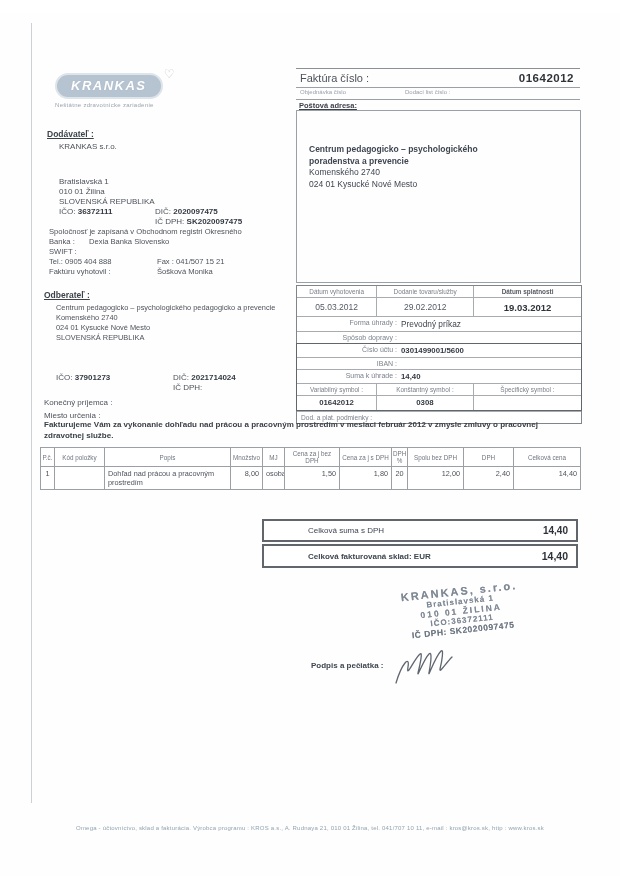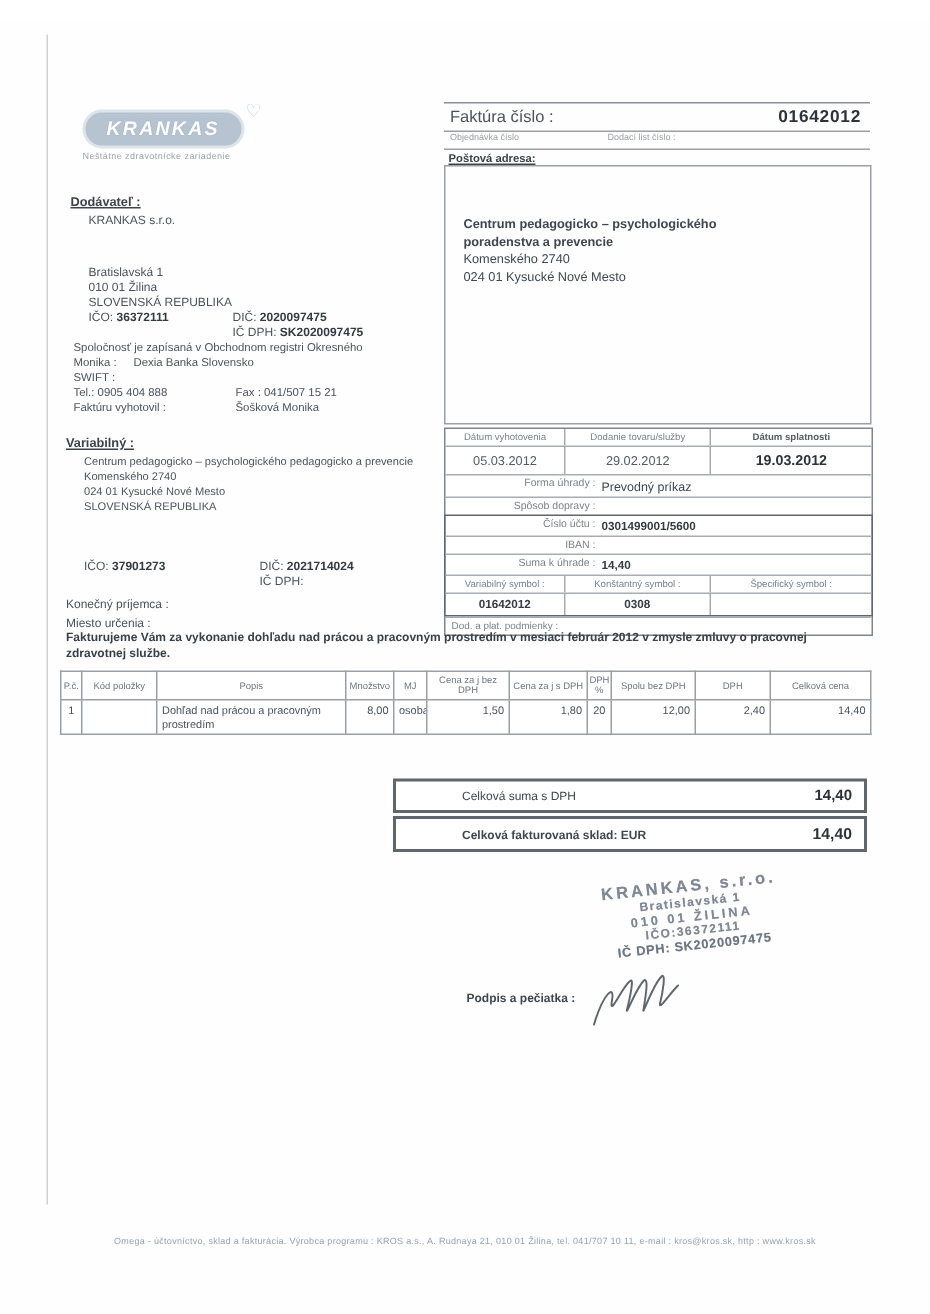--- a/index.html
+++ b/index.html
@@ -117,37 +117,37 @@
         <span style="width:96px;"><span>IČO:</span> <span class="b">36372111</span></span>
         <span><span>DIČ:</span> <span class="b">2020097475</span></span>
       </div>
       <div class="ln" style="margin-left:96px;">
         <span>IČ DPH:</span> <span class="b">SK2020097475</span>
       </div>
     </div>
     <div style="margin-left:2px; font-size:7.6px;">
       <div class="ln">Spoločnosť je zapísaná v Obchodnom registri Okresného</div>
       <div class="ln flexrow">
-        <span style="width:40px;">Monika :</span>
+        <span style="width:40px;">Banka :</span>
         <span>Dexia Banka Slovensko</span>
       </div>
       <div class="ln">SWIFT :</div>
       <div class="ln flexrow">
         <span style="width:108px;">Tel.: 0905 404 888</span>
         <span>Fax : 041/507 15 21</span>
       </div>
       <div class="ln flexrow">
         <span style="width:108px;">Faktúru vyhotovil :</span>
         <span>Šošková Monika</span>
       </div>
     </div>
   </div>
 
   <div class="abs" style="left:44px; top:277px; width:258px;">
-    <div class="sec-label">Variabilný :</div>
+    <div class="sec-label">Odberateľ :</div>
     <div style="margin:3px 0 0 12px; font-size:7.4px; line-height:9.5px;">
       <div>Centrum pedagogicko – psychologického pedagogicko a prevencie</div>
       <div class="ln">Komenského 2740</div>
       <div class="ln">024 01 Kysucké Nové Mesto</div>
       <div class="ln">SLOVENSKÁ REPUBLIKA</div>
     </div>
     <div class="ln flexrow" style="margin:30px 0 0 12px;">
       <span style="width:117px;"><span>IČO:</span> <span class="b">37901273</span></span>
       <span><span>DIČ:</span> <span class="b">2021714024</span></span>
     </div>

